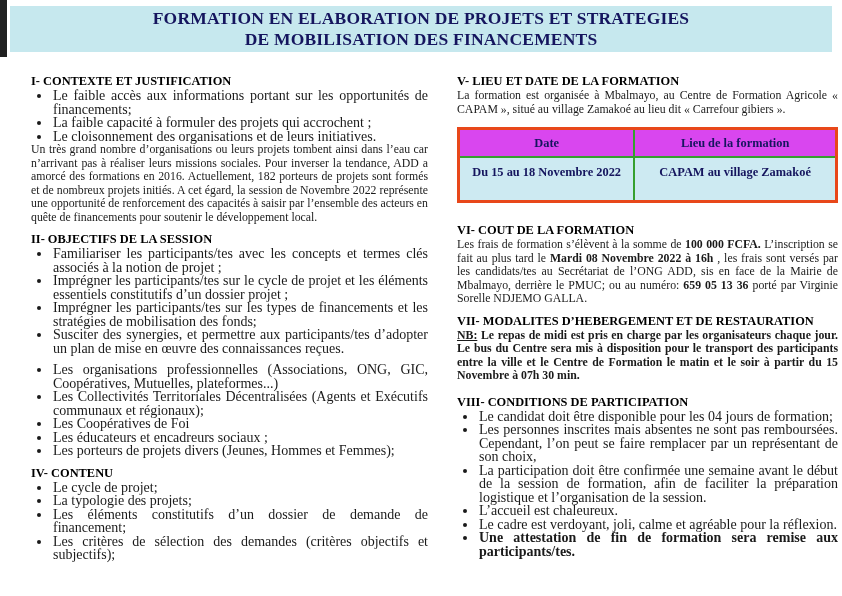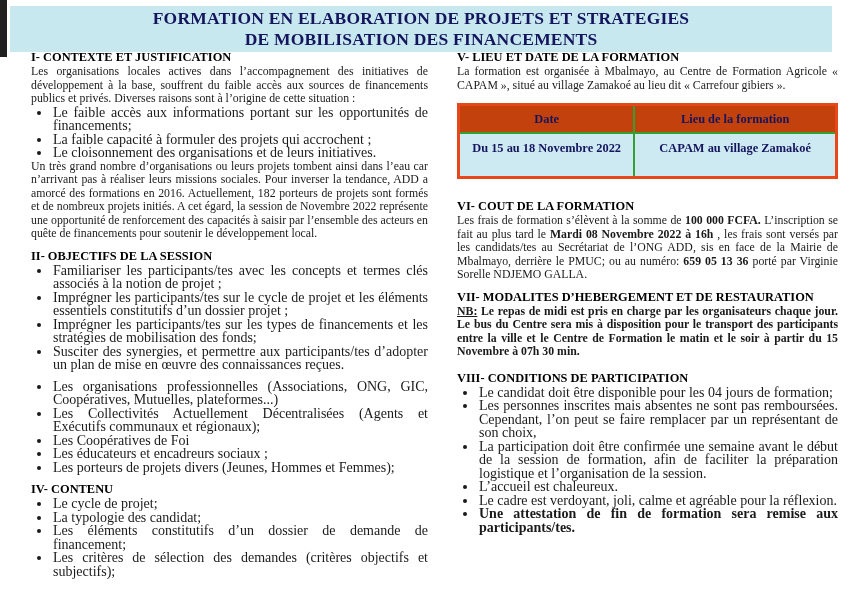--- a/index.html
+++ b/index.html
@@ -24,21 +24,21 @@
     justify-content: center; align-items: center;
   }
   .banner .title-line {
     color: #15155e;
     font-weight: bold;
     font-size: 17.5px;
     line-height: 21px;
     letter-spacing: 0.2px;
     white-space: nowrap;
   }
-  .col { position: absolute; top: 50px; }
+  .col { position: absolute; top: 74px; }
   .col-left  { left: 31px;  width: 397px; }
   .col-right { left: 457px; width: 381px; }
 
   h3.heading {
     margin: 0;
     font-size: 12.4px;
     line-height: 15px;
     font-weight: bold;
     color: #000;
   }
@@ -73,21 +73,21 @@
     margin-top: 11px;
   }
   table.info-table th, table.info-table td {
     border: 2px solid #35a02f;
     color: #15155e;
     font-weight: bold;
     text-align: center;
     font-size: 12.4px;
   }
   table.info-table th {
-    background: #c2410c;
+    background: #d946ef;
     height: 24px;
     vertical-align: middle;
   }
   table.info-table td {
     background: #cdeaf2;
     height: 34px;
     vertical-align: top;
     padding-top: 7px;
   }
   .col-w1 { width: 46.5%; }
@@ -100,21 +100,20 @@
 
 <header class="banner">
   <div class="title-line">FORMATION EN ELABORATION DE PROJETS ET STRATEGIES</div>
   <div class="title-line">DE MOBILISATION DES FINANCEMENTS</div>
 </header>
 
 <div class="col col-left">
 
   <section>
     <h3 class="heading">I- CONTEXTE ET JUSTIFICATION</h3>
-    <p class="para">Les organisations locales actives dans l’accompagnement des initiatives de développement à la base, souffrent du faible accès aux sources de financements publics et privés. Diverses raisons sont à l’origine de cette situation :</p>
     <ul class="bullets">
         <li>Le faible accès aux informations portant sur les opportunités de financements;</li>
         <li>La faible capacité à formuler des projets qui accrochent ;</li>
         <li>Le cloisonnement des organisations et de leurs initiatives.</li>
       </ul>
     <p class="para mt11">Un très grand nombre d’organisations ou leurs projets tombent ainsi dans l’eau car n’arrivant pas à réaliser leurs missions sociales. Pour inverser la tendance, ADD a amorcé des formations en 2016. Actuellement, 182 porteurs de projets sont formés et de nombreux projets initiés. A cet égard, la session de Novembre 2022 représente une opportunité de renforcement des capacités à saisir par l’ensemble des acteurs en quête de financements pour soutenir le développement local.</p>
   </section>
 
   <section class="mt8">
     <h3 class="heading">II- OBJECTIFS DE LA SESSION</h3>
@@ -122,32 +121,32 @@
         <li>Familiariser les participants/tes avec les concepts et termes clés associés à la notion de projet ;</li>
         <li>Imprégner les participants/tes sur le cycle de projet et les éléments essentiels constitutifs d’un dossier projet ;</li>
         <li>Imprégner les participants/tes sur les types de financements et les stratégies de mobilisation des fonds;</li>
         <li>Susciter des synergies, et permettre aux participants/tes d’adopter un plan de mise en œuvre des connaissances reçues.</li>
       </ul>
   </section>
 
   <section class="mt8">
     <ul class="bullets">
         <li>Les organisations professionnelles (Associations, ONG, GIC, Coopératives, Mutuelles, plateformes...)</li>
-        <li>Les Collectivités Actuellement Décentralisées (Agents et Exécutifs communaux et régionaux);</li>
+        <li>Les Collectivités Territoriales Décentralisées (Agents et Exécutifs communaux et régionaux);</li>
         <li>Les Coopératives de Foi</li>
         <li>Les éducateurs et encadreurs sociaux ;</li>
         <li>Les porteurs de projets divers (Jeunes, Hommes et Femmes);</li>
       </ul>
   </section>
 
   <section class="mt8">
     <h3 class="heading">IV- CONTENU</h3>
     <ul class="bullets">
         <li>Le cycle de projet;</li>
-        <li>La typologie des candidat;</li>
+        <li>La typologie des projets;</li>
         <li>Les éléments constitutifs d’un dossier de demande de financement;</li>
         <li>Les critères de sélection des demandes (critères objectifs et subjectifs);</li>
       </ul>
   </section>
 
 </div>
 
 <div class="col col-right">
 
   <section>

